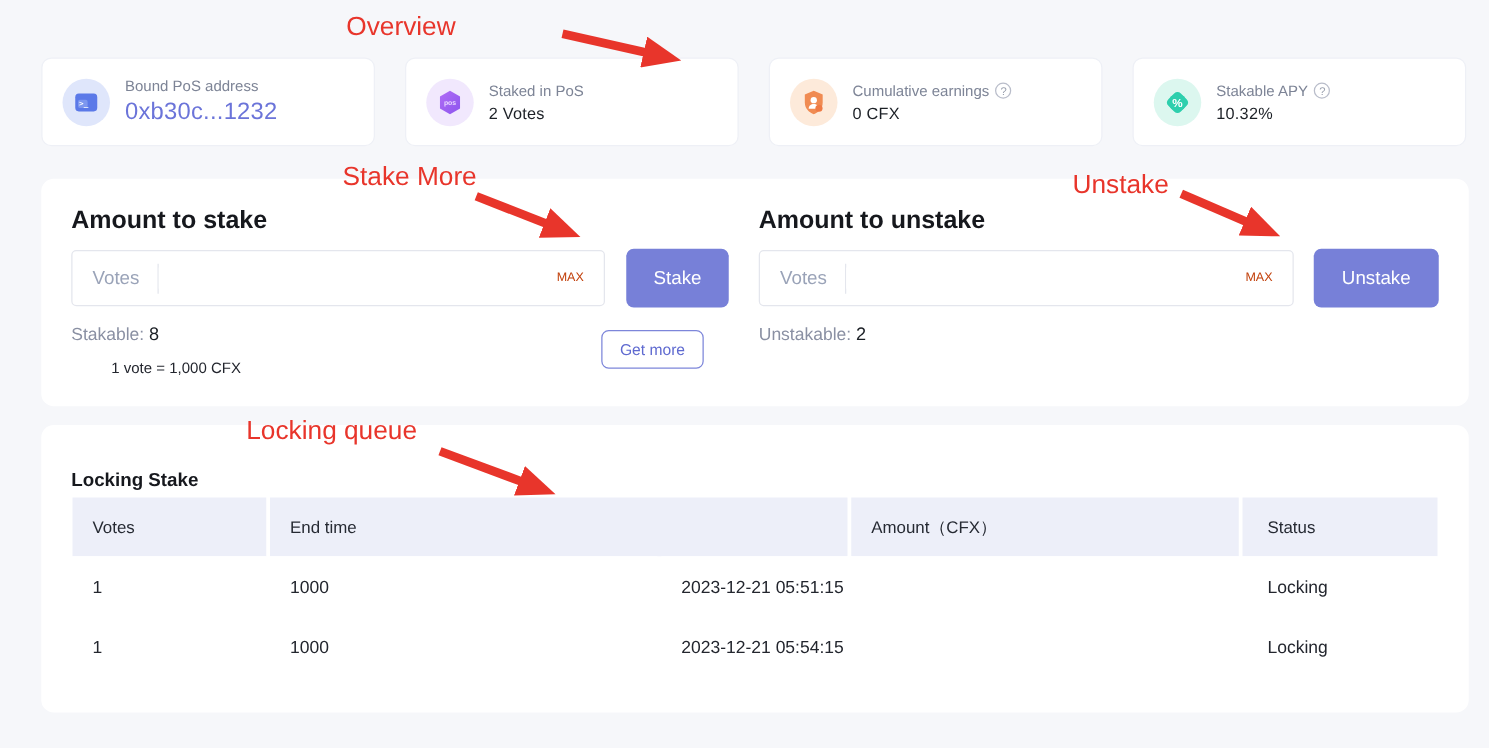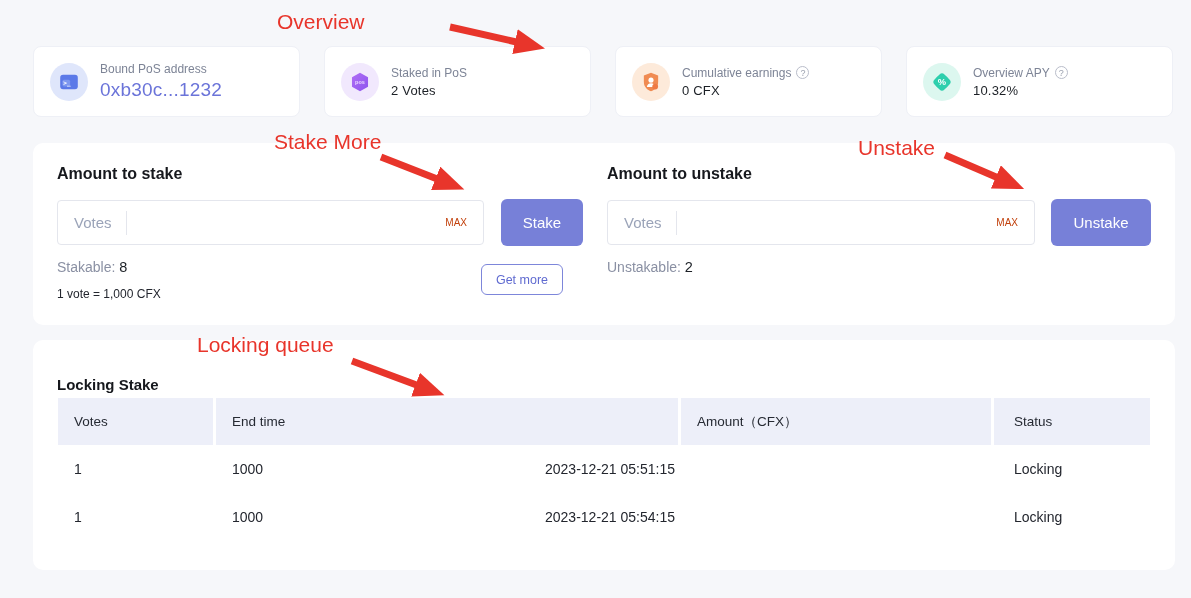--- a/index.html
+++ b/index.html
@@ -24,21 +24,21 @@
   .card-value { font-size:13px; color:#1c2026; margin-top:3px; letter-spacing:.2px; }
   .card-value.address { color:#6b74d9; font-size:19px; }
   .info-q {
     display:inline-flex; width:13px; height:13px; border:1px solid #b9bdca; border-radius:50%;
     color:#9aa0ae; font-size:9px; align-items:center; justify-content:center; cursor:pointer;
   }
   
   .panel { position:absolute; left:33px; width:1142px; background:#fff; border-radius:10px; }
   .panel.stake-panel { top:143px; height:182px; }
   .panel.lock-panel  { top:340px; height:230px; }
-  .section-label { position:absolute; font-size:16px; font-weight:700; color:#16181d; }
+  .section-label { position:absolute; font-size:20px; font-weight:700; color:#16181d; }
   .vote-input {
     position:absolute; height:45px; background:#fff;
     border:1px solid #e4e6ed; border-radius:4px;
     display:flex; align-items:center; padding:0 16px;
   }
   .unit { font-size:15px; color:#9aa3b8; padding-right:14px; }
   .vdivider { width:1px; height:24px; background:#e4e6ed; }
   .vote-input input {
     flex:1; border:none; outline:none; font-size:15px; padding:0 10px;
     font-family:"Liberation Sans", sans-serif; color:#1c2026; min-width:20px;
@@ -49,21 +49,21 @@
     border:none; border-radius:6px; font-size:15px; cursor:pointer;
     font-family:"Liberation Sans", sans-serif;
   }
   .ghost-btn {
     position:absolute; height:31px; background:#fff; color:#5f6ad0;
     border:1px solid #7d86da; border-radius:6px; font-size:12.5px; cursor:pointer;
     font-family:"Liberation Sans", sans-serif;
   }
   .avail { position:absolute; font-size:14px; color:#8a90a3; }
   .avail b { color:#1c2026; font-weight:400; font-size:14.5px; }
-  .note { position:absolute; font-size:12px; color:#23262e; }
+  .note { position:absolute; font-size:12px; color:#23262e;margin-left:32px; }
   
   .table { position:absolute; left:25px; top:58px; width:1092px; }
   .trow { display:flex; gap:3px; }
   .trow.head .tcell { background:#edeff9; height:47px; font-size:13.5px; color:#262a33; }
   .tcell {
     display:flex; align-items:center; padding-left:16px;
     height:48px; font-size:14px; color:#23262e; background:#fff;
   }
   .c0 { width:155px; } .c1 { width:310px; } .c2 { width:462px; } .c3 { width:156px;padding-left:20px; }
   
@@ -129,21 +129,21 @@
   <div class="card" style="left:906px;">
     <div class="icon-circle" style="background:#dcf7ef;">
       <svg width="22" height="22" viewBox="0 0 20 20">
         <rect x="3.6" y="3.6" width="12.8" height="12.8" rx="3.2" fill="#2ecfad" transform="rotate(45 10 10)"></rect>
         <circle cx="10" cy="10" r="6.4" fill="#2ecfad"></circle>
         <text x="10" y="13" font-size="8.5" fill="#ffffff" text-anchor="middle" font-family="sans-serif" font-weight="bold">%</text>
       </svg>
     </div>
     <div class="card-text">
       <div class="card-label">
-        <span>Overview APY</span>
+        <span>Stakable APY</span>
         <span class="info-q">?</span>
       </div>
       <div class="card-value">10.32%</div>
     </div>
   </div>
 
   <div class="panel stake-panel">
 
     <div class="section-label" style="left:24px; top:22px;">Amount to stake</div>
     <div class="vote-input" style="left:24px; top:57px; width:427px;">

